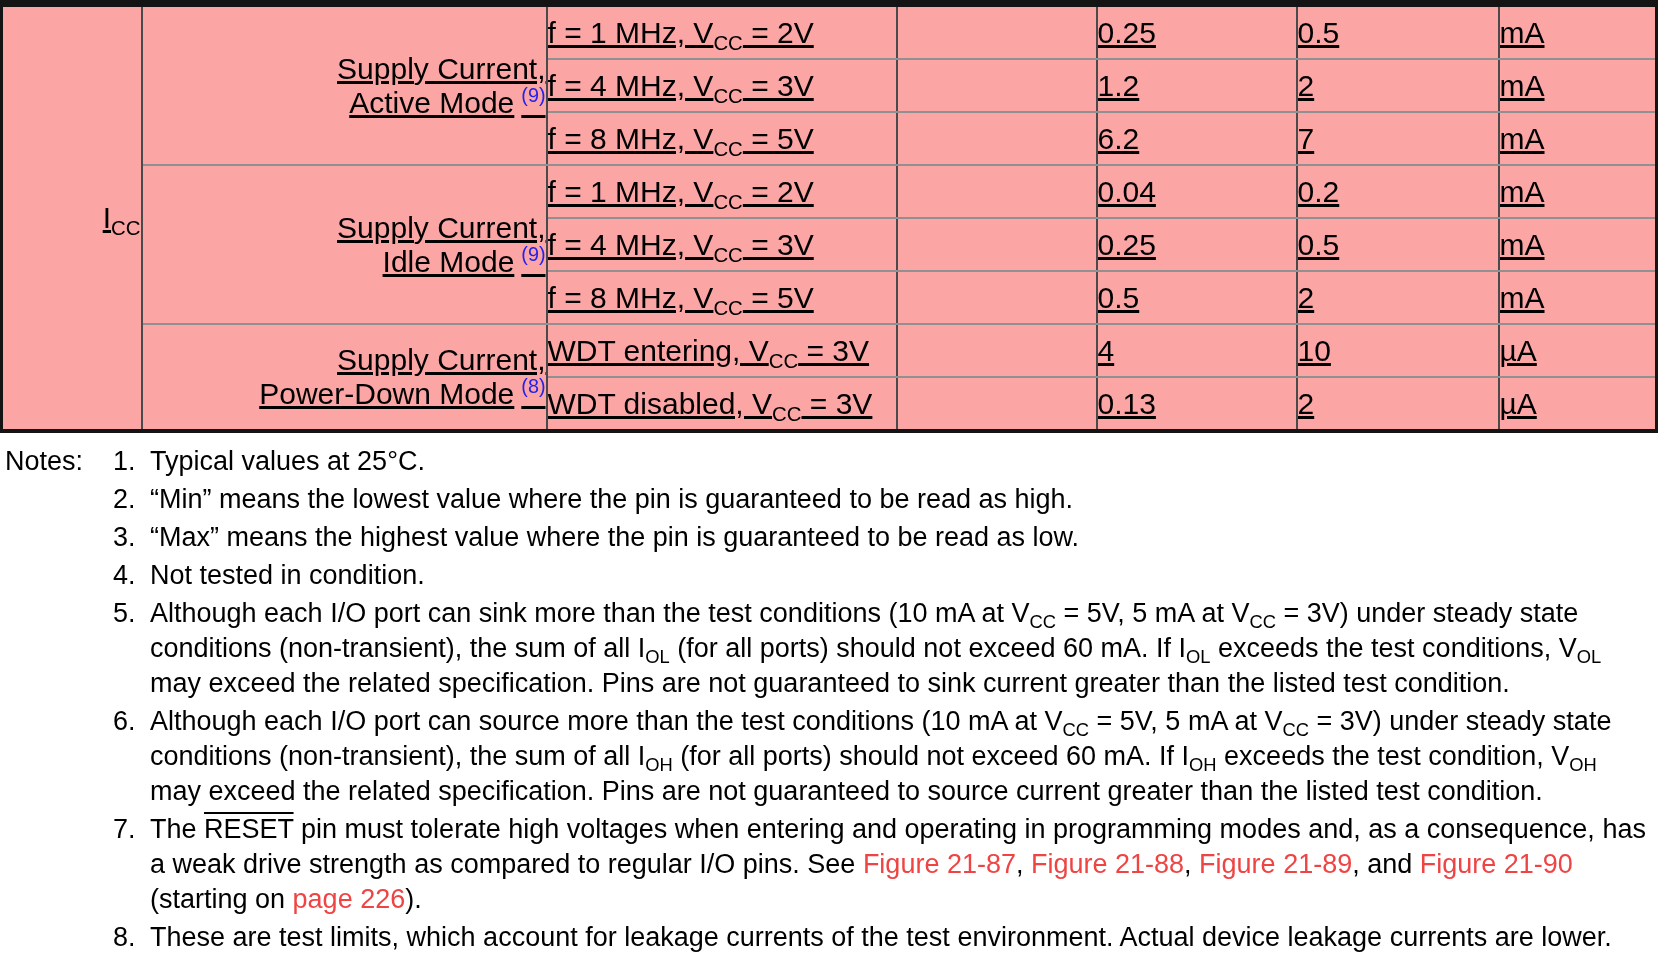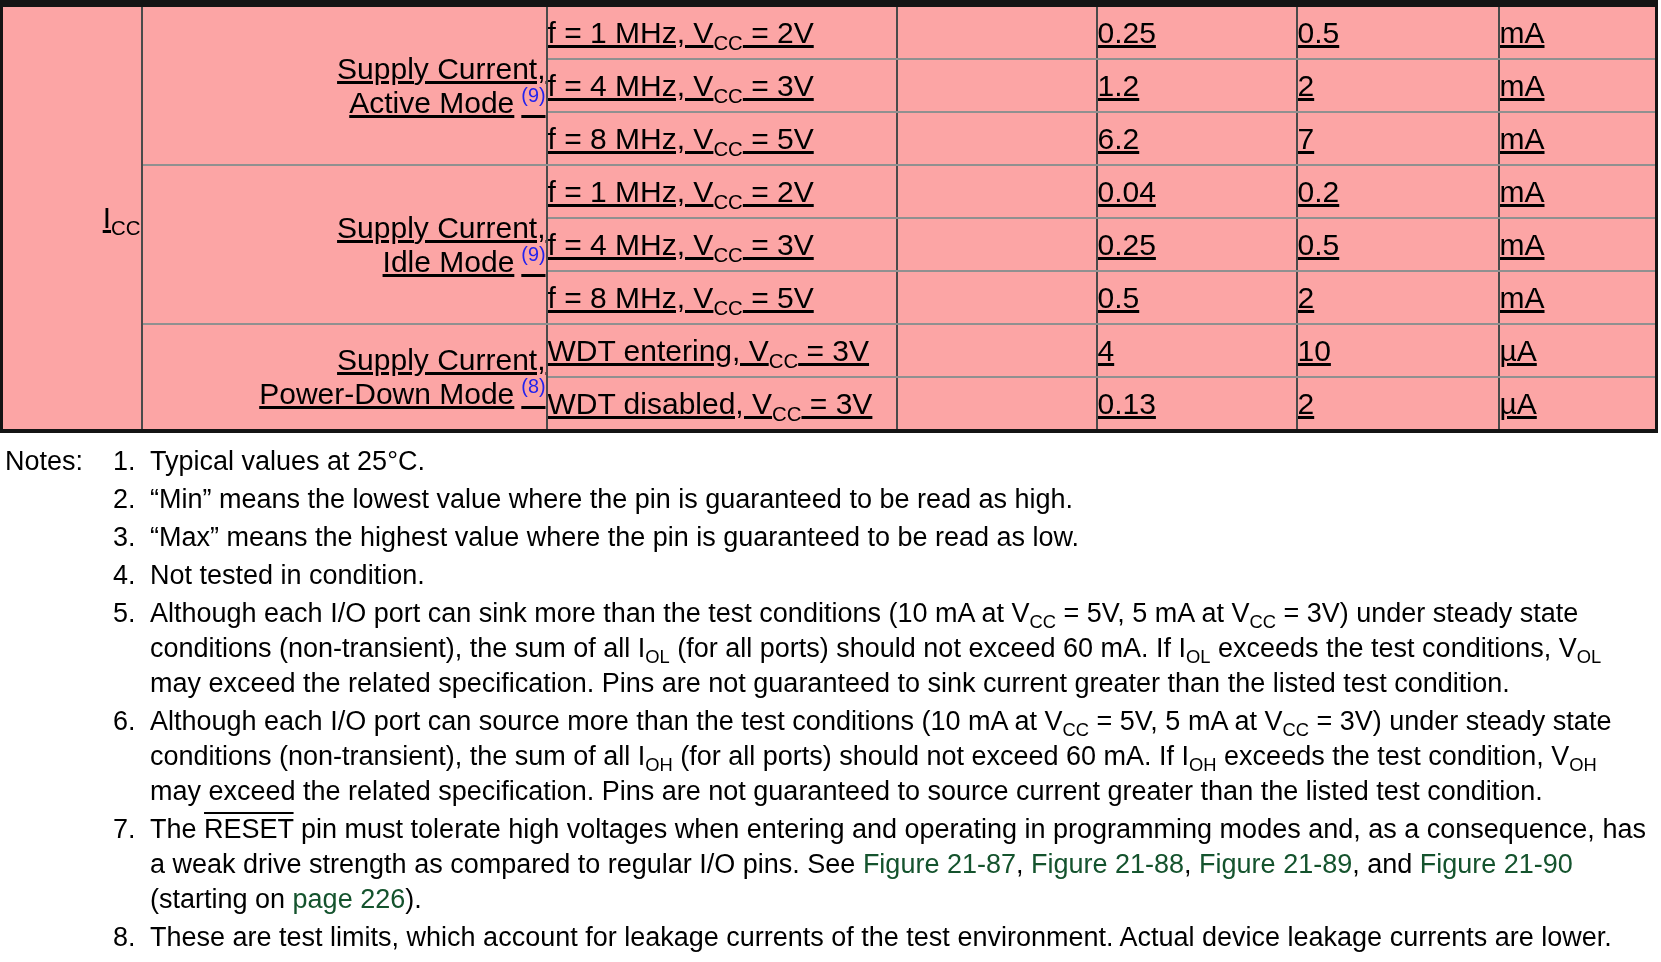--- a/index.html
+++ b/index.html
@@ -52,21 +52,21 @@
     display: flex;
     margin-top: 11px;
     font-size: 27px;
     line-height: 35px;
   }
   .notes-label { width: 108px; padding-left: 5px; flex-shrink: 0; }
   ul.notes-list { list-style: none; margin: 0; padding: 0; flex: 1; }
   ul.notes-list li { display: flex; margin-bottom: 3px; }
   .note-num  { width: 37px; flex-shrink: 0; }
   .note-text { width: 1505px; }
-  .note-text .link { color: #14532d; }
+  .note-text .link { color: #ef4444; }
   .note-text .ovl  { text-decoration: overline; text-decoration-thickness: 2px; }
 </style>
 </head>
 <body>
 
 <div class="spec-table-wrap">
   <table class="spec">
     <colgroup>
       <col style="width:140px">
         <col style="width:405px">

